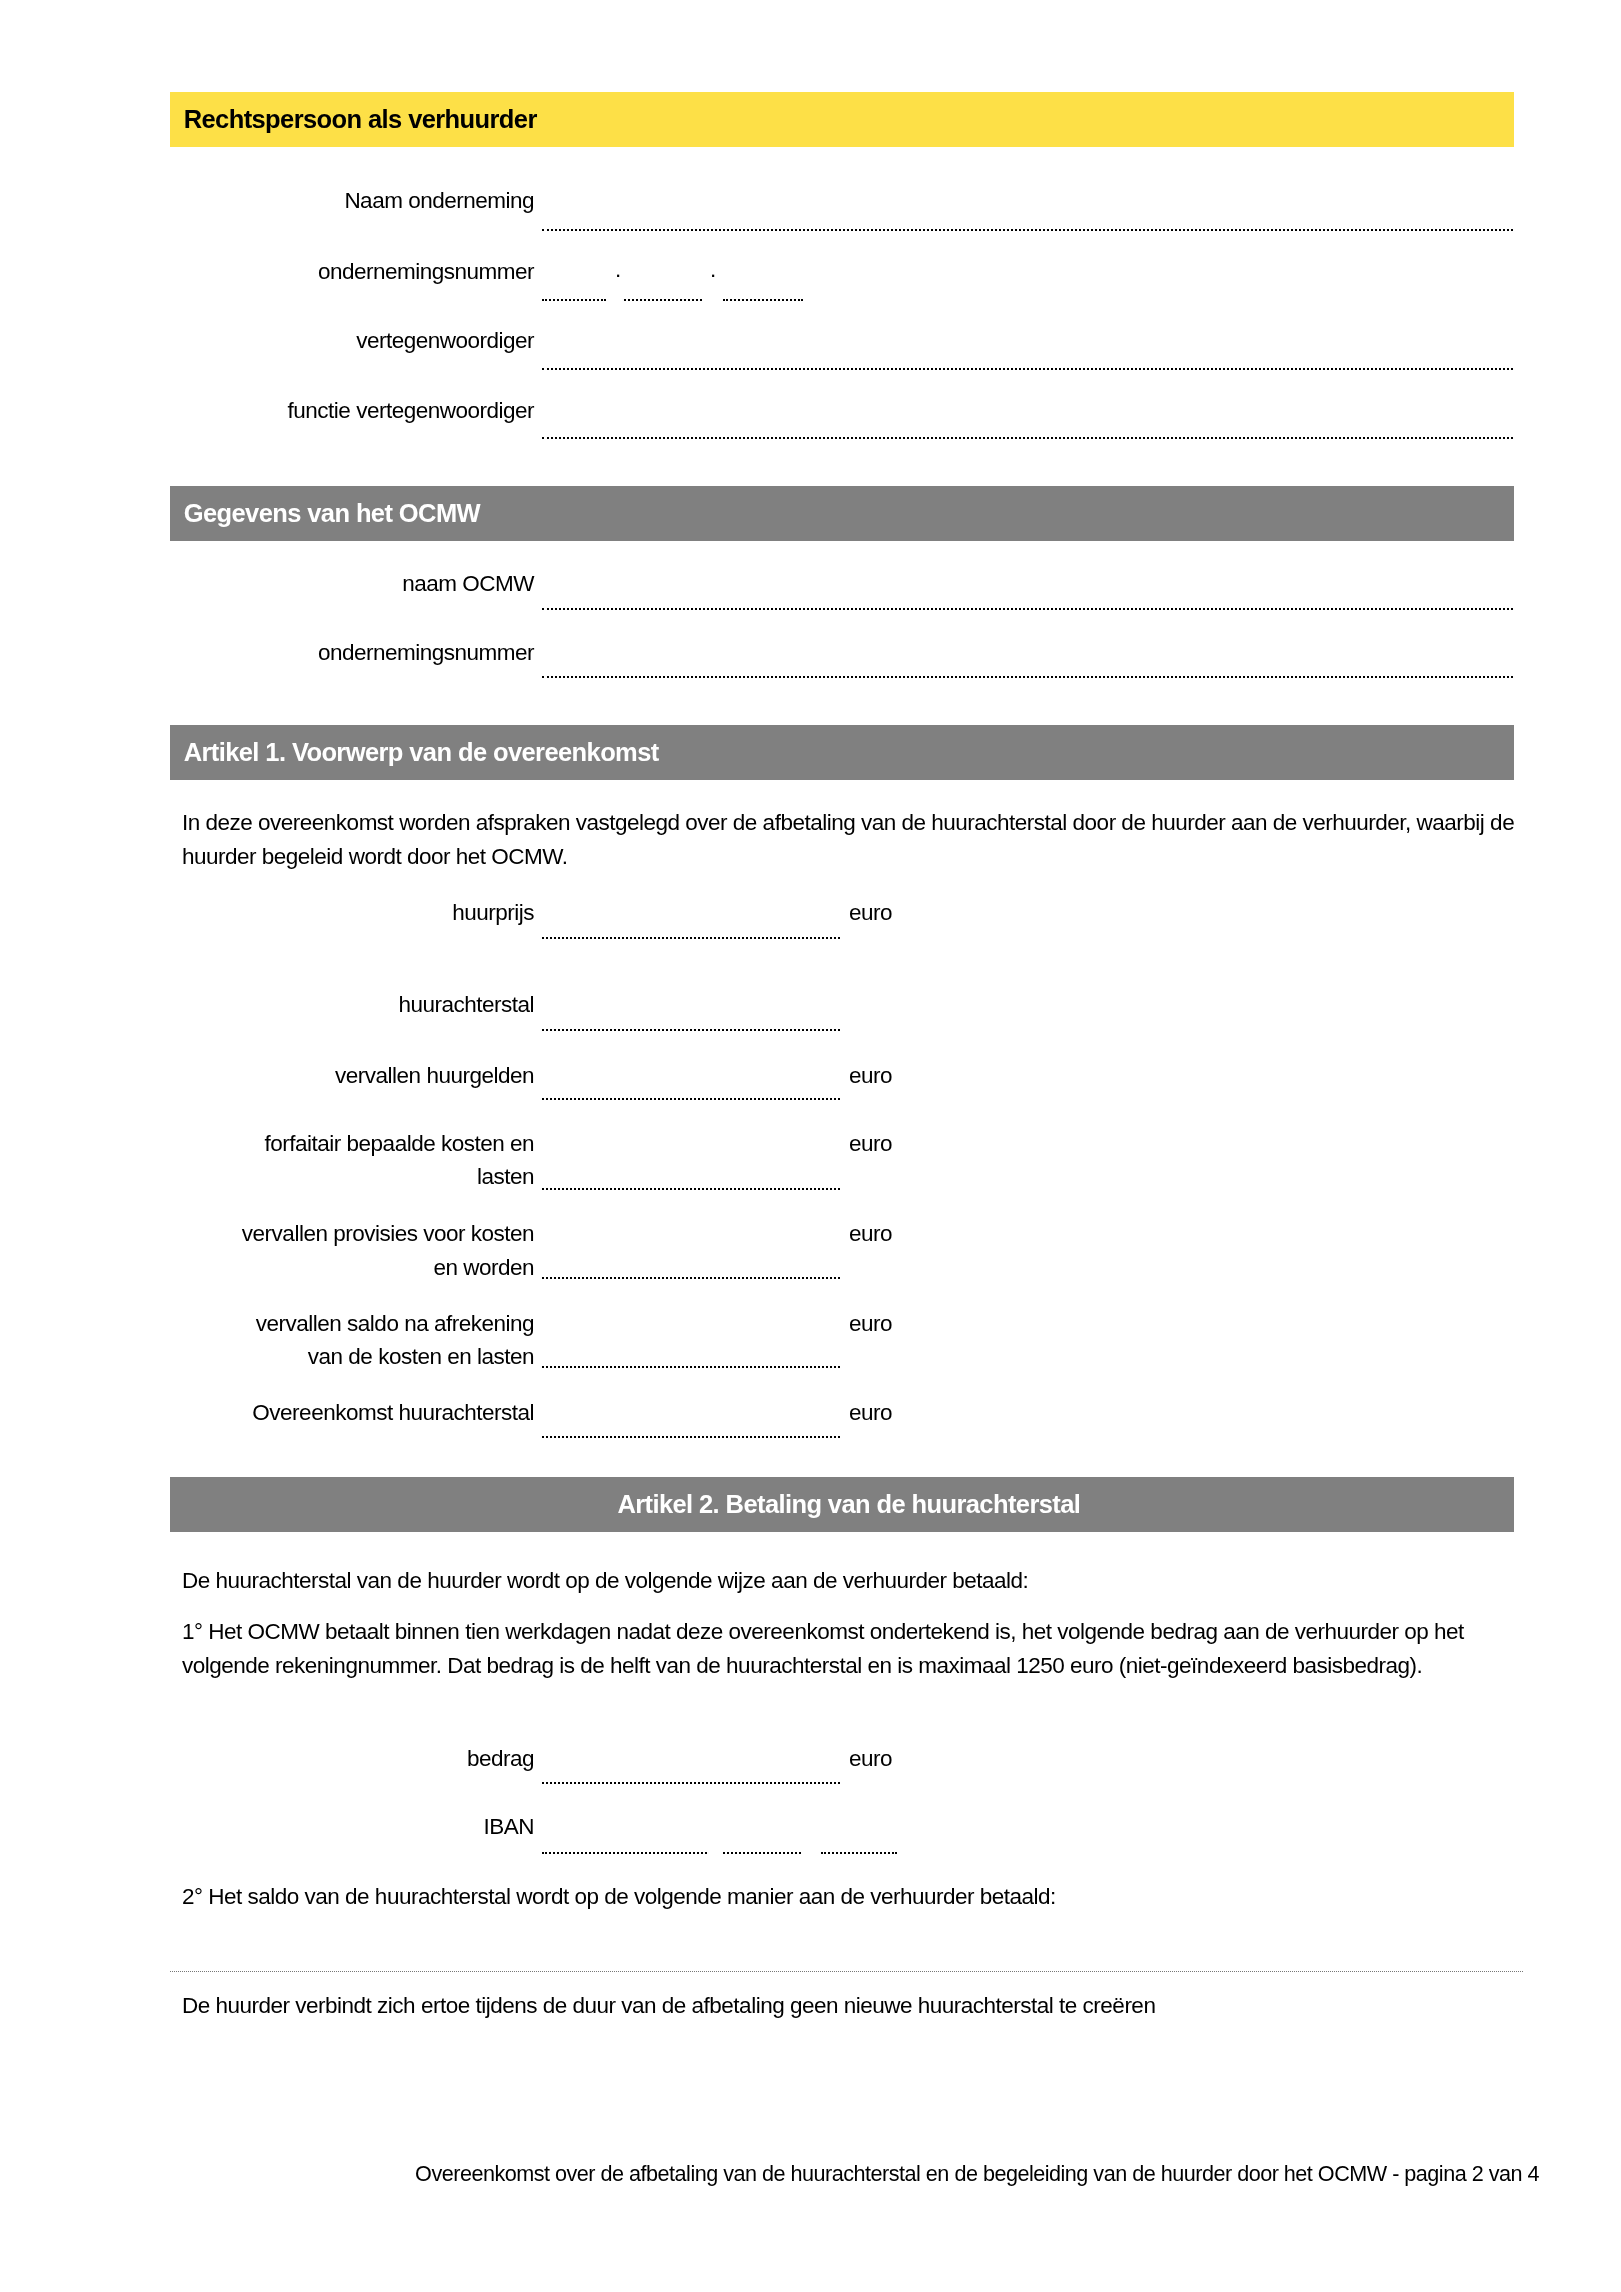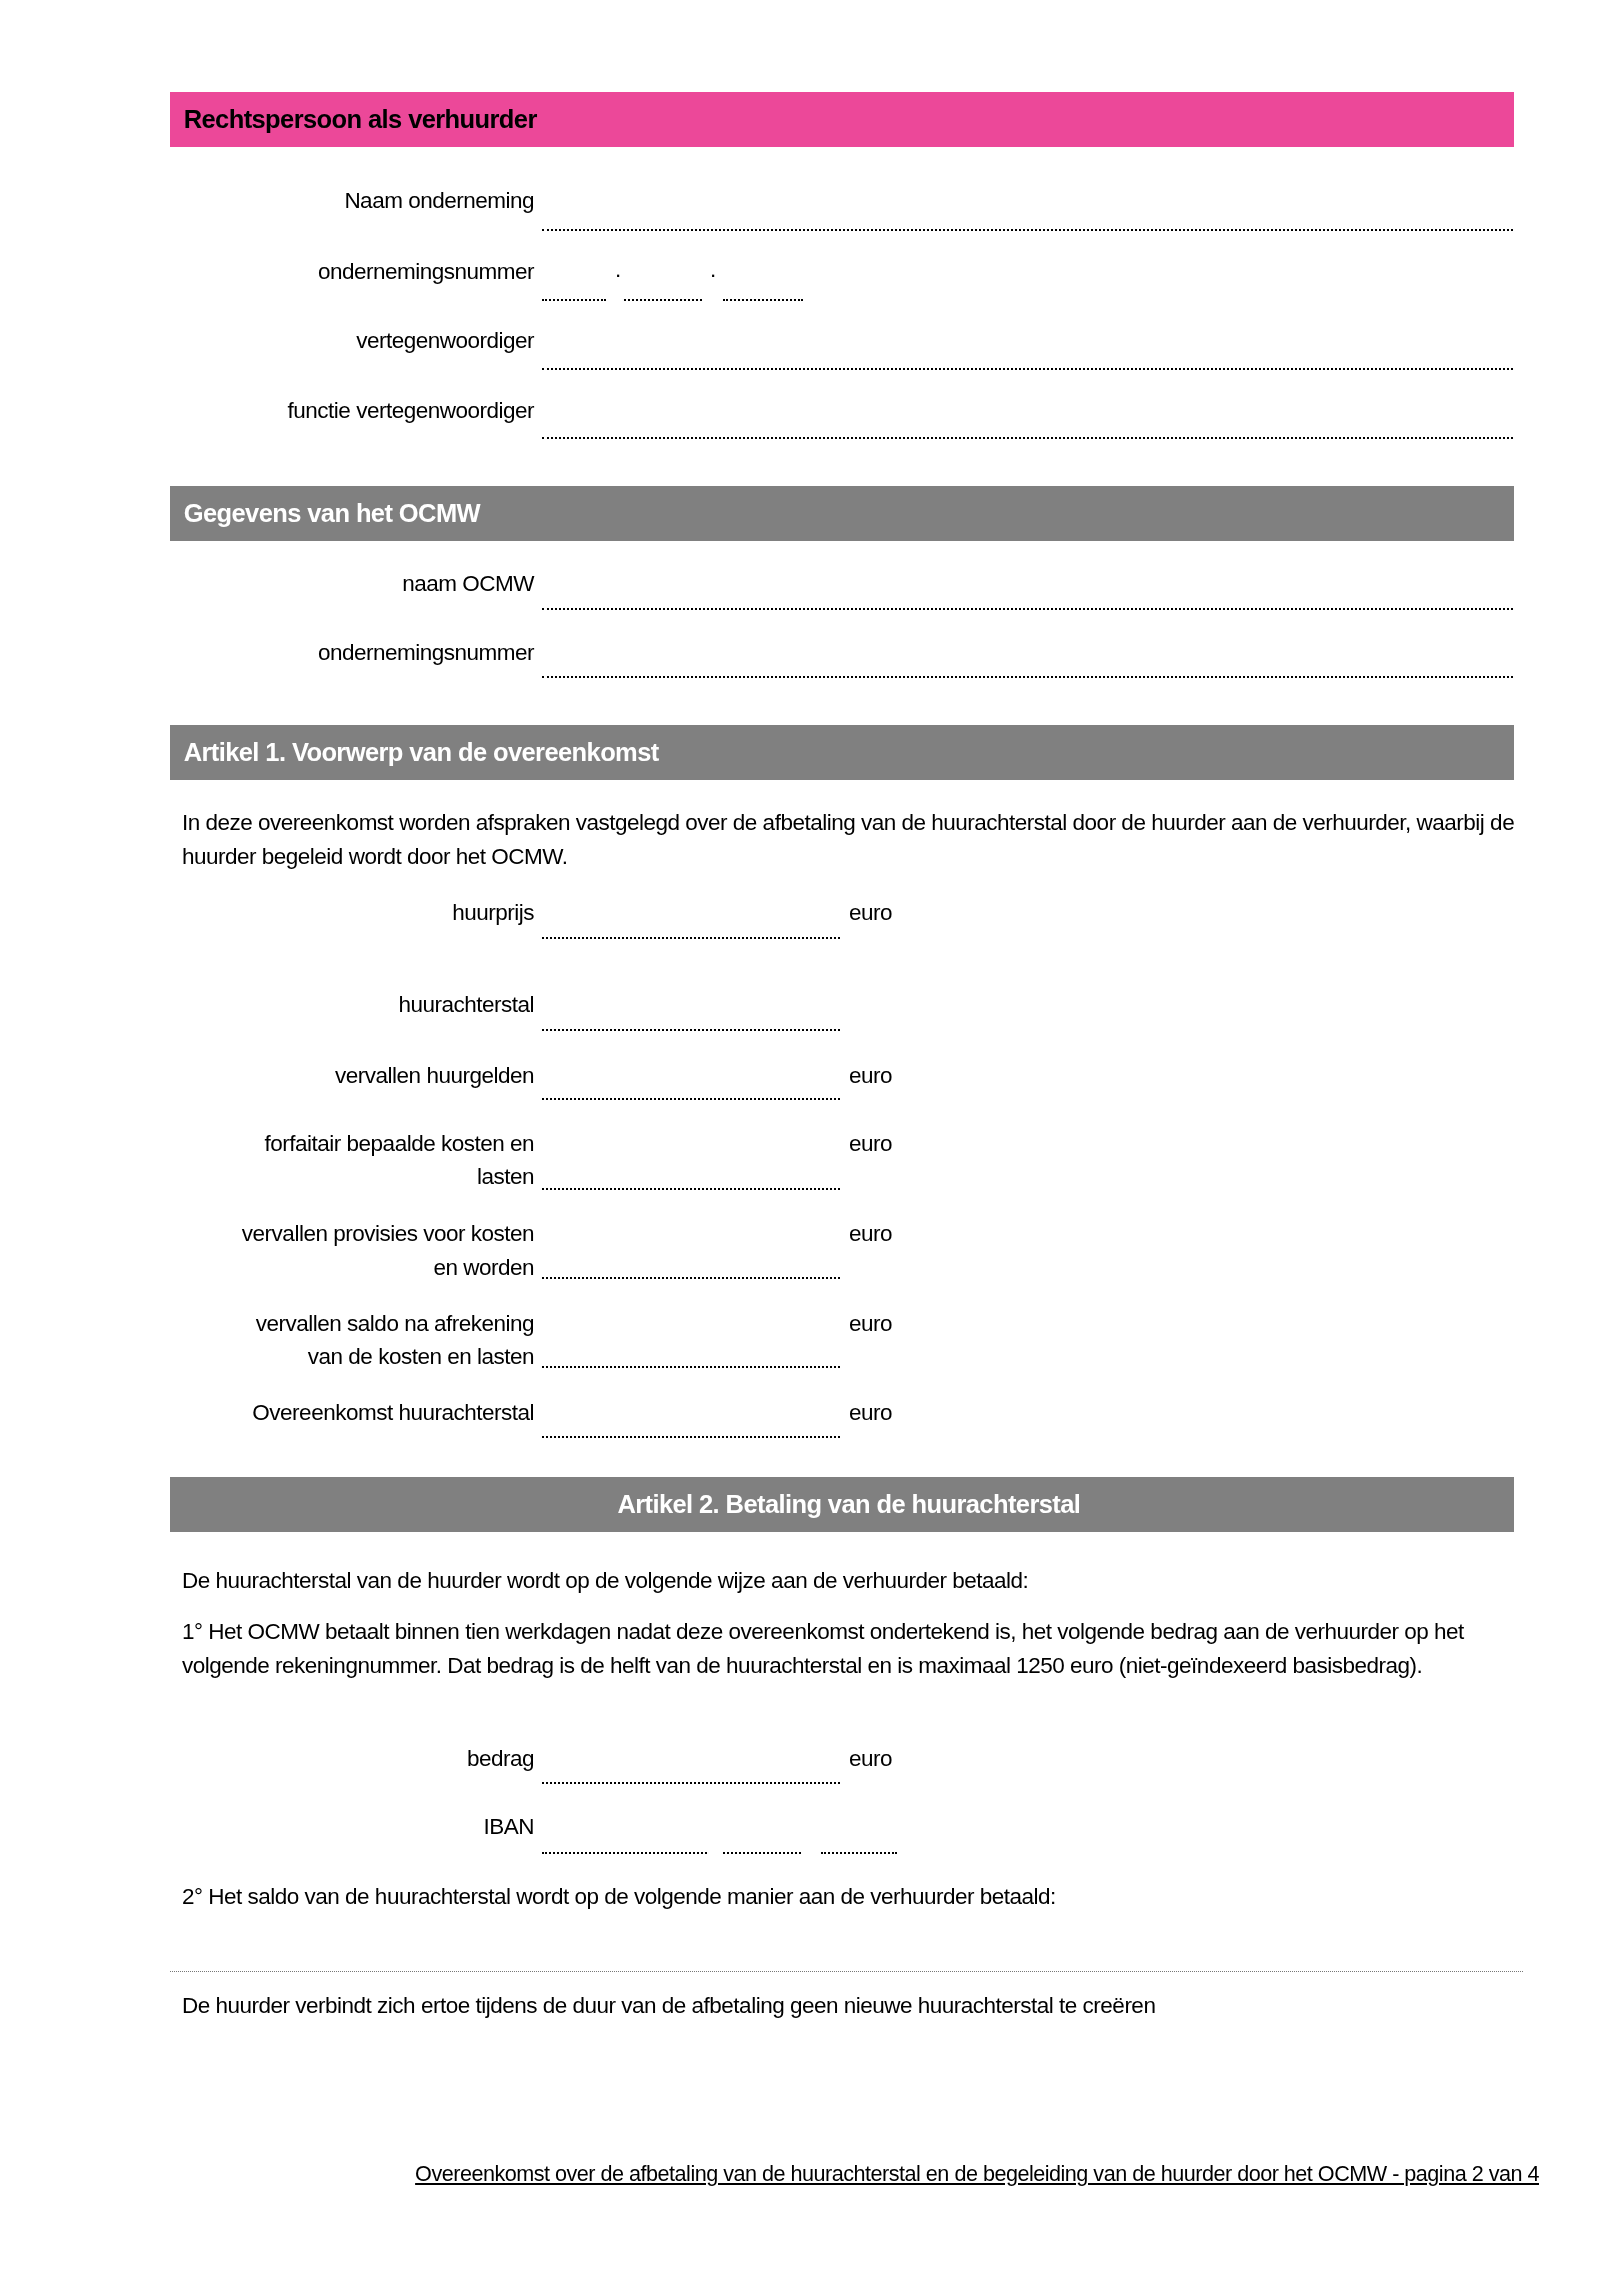--- a/index.html
+++ b/index.html
@@ -1,25 +1,25 @@
 <!DOCTYPE html>
 <html><head>
 <meta charset="utf-8">
 <style>
   html,body{margin:0;padding:0;background:#fff;}
   body{width:1621px;height:2293px;position:relative;overflow:hidden;font-family:"Liberation Sans",sans-serif;color:#000;}
   .hdr{position:absolute;left:170px;width:1344px;height:55px;box-sizing:border-box;padding-left:13.7px;font-weight:bold;font-size:25.5px;letter-spacing:-0.6px;line-height:55px;}
-  .hdr.light{background:#ec4899;color:#000;}
+  .hdr.light{background:#fde047;color:#000;}
   .hdr.dark{background:#808080;color:#fff;}
   .lbl{position:absolute;right:1087px;text-align:right;font-size:22.5px;letter-spacing:-0.5px;line-height:33px;white-space:nowrap;}
   .dots{position:absolute;height:0;border-bottom:2.9px dotted #000;}
   .euro{position:absolute;left:849px;font-size:22.5px;letter-spacing:-0.5px;line-height:33px;text-align:right;}
   .para{position:absolute;left:182px;width:1353px;font-size:22.5px;letter-spacing:-0.5px;line-height:34px;}
   .sep{position:absolute;left:170px;width:1353px;height:0;border-bottom:1px dotted #777;}
-  .footer{position:absolute;right:82px;top:2161px;font-size:21.6px;letter-spacing:-0.5px;white-space:nowrap;text-decoration:underline;}
+  .footer{position:absolute;right:82px;top:2161px;font-size:21.6px;letter-spacing:-0.5px;white-space:nowrap;}
   .dotchar{position:absolute;font-size:22.5px;}
 </style>
 </head>
 <body>
 
 <div class="hdr light" style="top:92px;"><span>Rechtspersoon als verhuurder</span></div>
 
 <div class="lbl" style="top:184px;">Naam onderneming</div>
 <div class="dots" style="left:542px;width:971px;top:229px;"></div>
 

